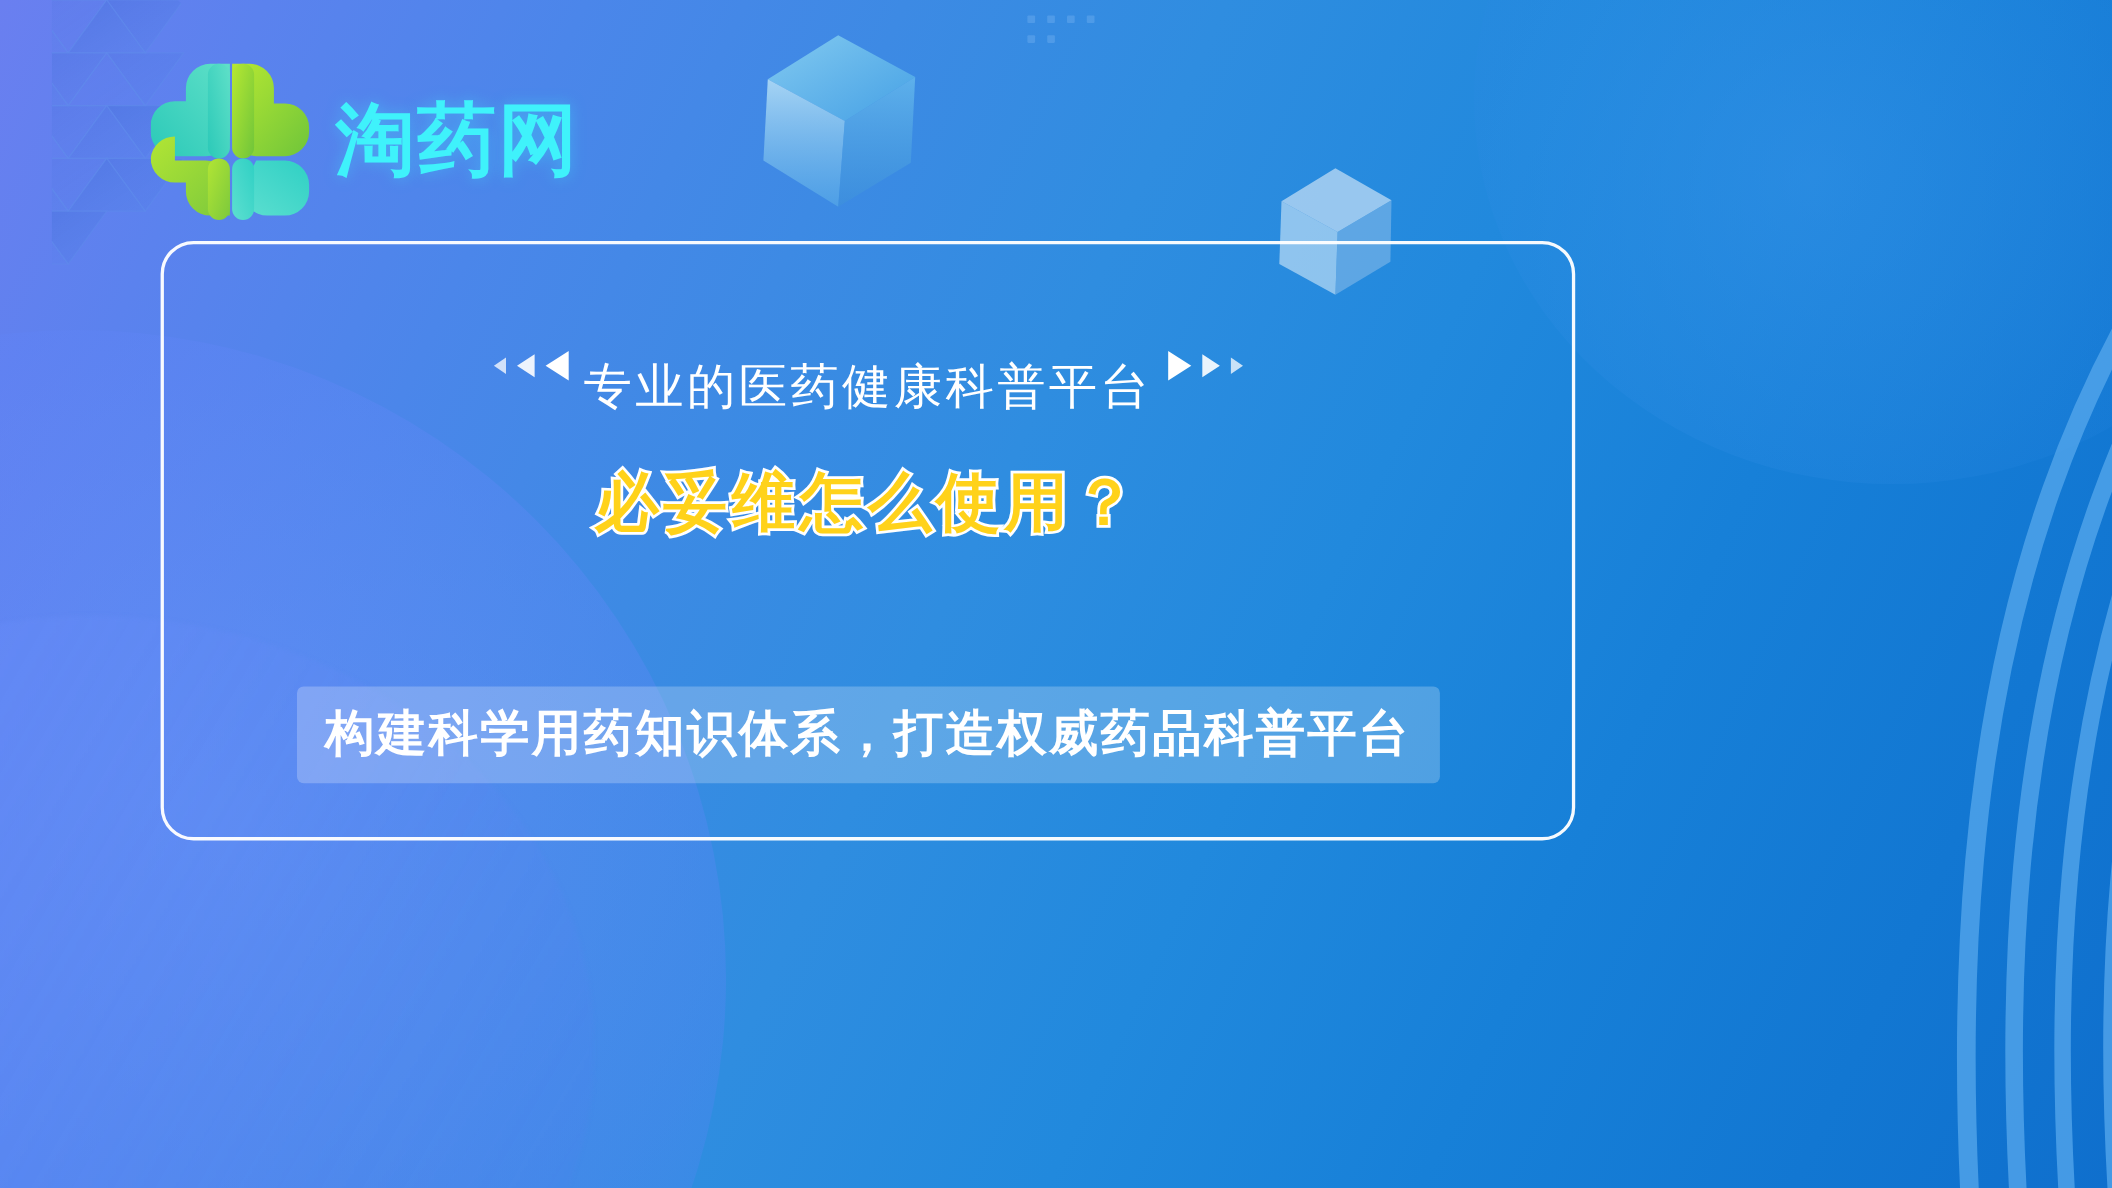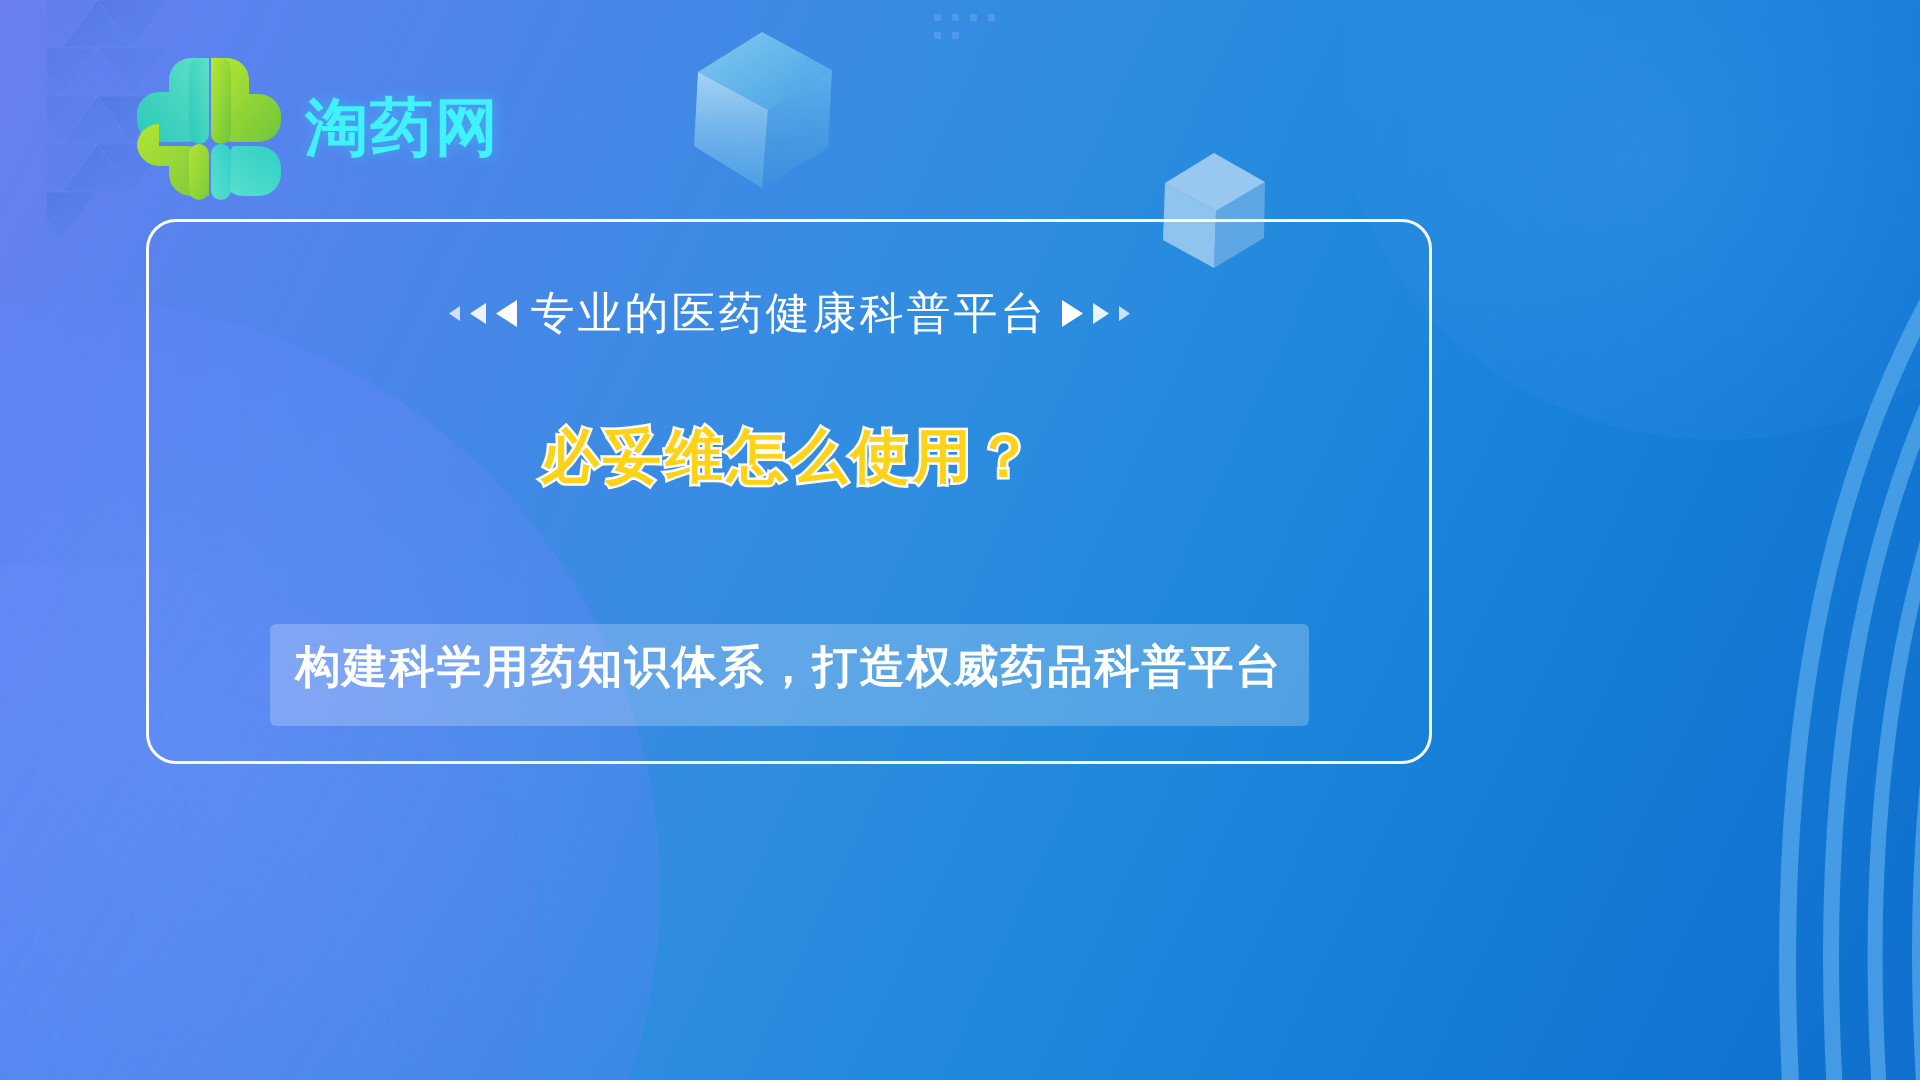--- a/index.html
+++ b/index.html
@@ -59,21 +59,21 @@
   .cube-a { left:690px; top:28px; width:150px; height:170px; }
   .cube-b { left:1160px; top:150px; width:110px; height:125px; }
 
   
   .brand {
     position:absolute; left:137px; top:52px;
     display:flex; align-items:center; gap:22px;
   }
   .brand-mark { width:146px; height:150px; display:block; }
   .brand-name {
-    font-size:63px; line-height:1; font-weight:bold;
+    font-size:72px; line-height:1; font-weight:bold;
     color:#3ff2fb;
     letter-spacing:2px;
     font-family:"DejaVu Sans","Liberation Sans",sans-serif;
     text-shadow:0 0 14px rgba(60,235,255,0.38);
     white-space:nowrap;
   }
 
   
   .card {
     position:absolute; left:146px; top:219px;
@@ -84,20 +84,21 @@
   }
 
   .eyebrow-row {
     position:absolute; top:62px; left:0; right:0;
     display:flex; align-items:center; justify-content:center; gap:12px;
   }
   .eyebrow-text {
     font-size:44px; font-weight:500; color:#ffffff;
     letter-spacing:3px; white-space:nowrap;
     font-family:"DejaVu Sans","Liberation Sans",sans-serif;
+    margin-top:38px;
   }
   .tri { display:block; }
   .tri.l { transform:scaleX(-1); }
   .tri-group { display:flex; align-items:center; gap:7px; }
 
   .headline {
     position:absolute; top:196px; left:0; right:0; text-align:center;
     font-size:58px; font-weight:bold; letter-spacing:4px;
     color:#ffd21a;
     font-family:"DejaVu Sans","Liberation Sans",sans-serif;
@@ -106,21 +107,21 @@
     white-space:nowrap;
   }
 
   .tagline-wrap {
     position:absolute; left:52px; right:52px; top:402px;
     display:flex; justify-content:center;
   }
   .tagline {
     background:rgba(255,255,255,0.23);
     border-radius:6px;
-    padding:13px 26px 29px;
+    padding:13px 26px 15px;
     font-size:45px; font-weight:bold; color:#ffffff;
     letter-spacing:2px; white-space:nowrap;
     font-family:"DejaVu Sans","Liberation Sans",sans-serif;
   }
 </style>
 </head>
 <body>
 
 <div id="stage">
 

